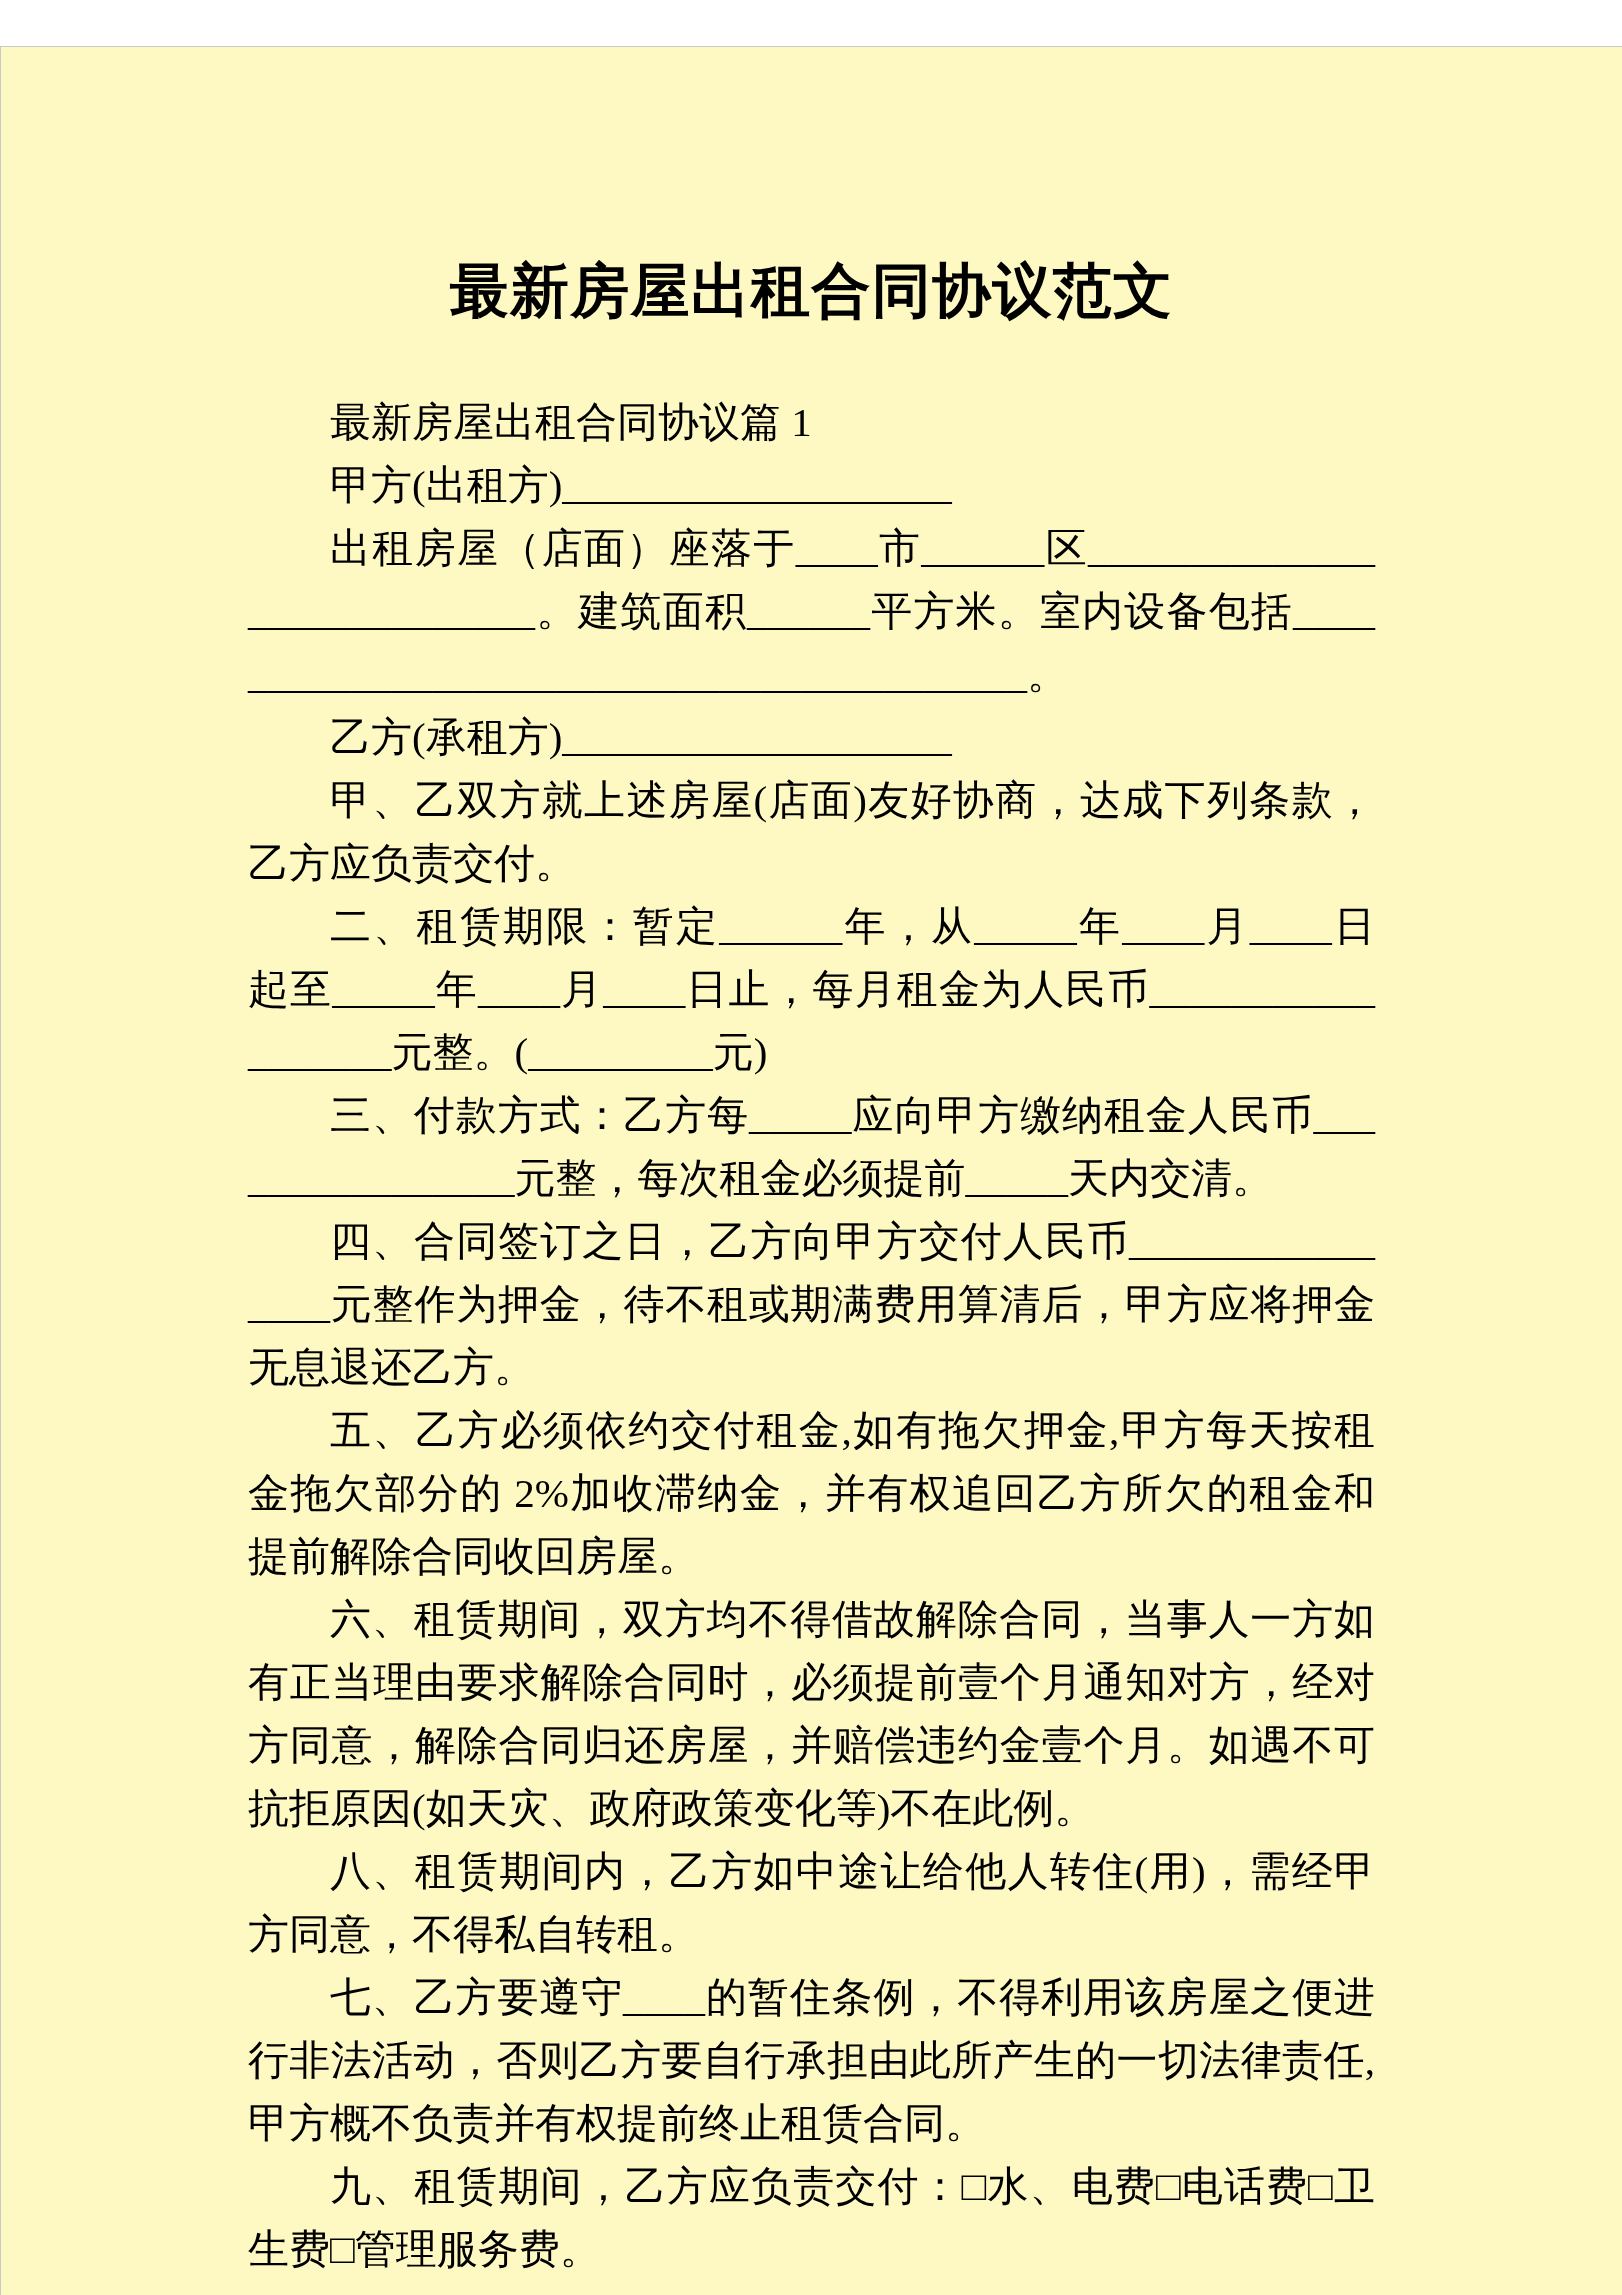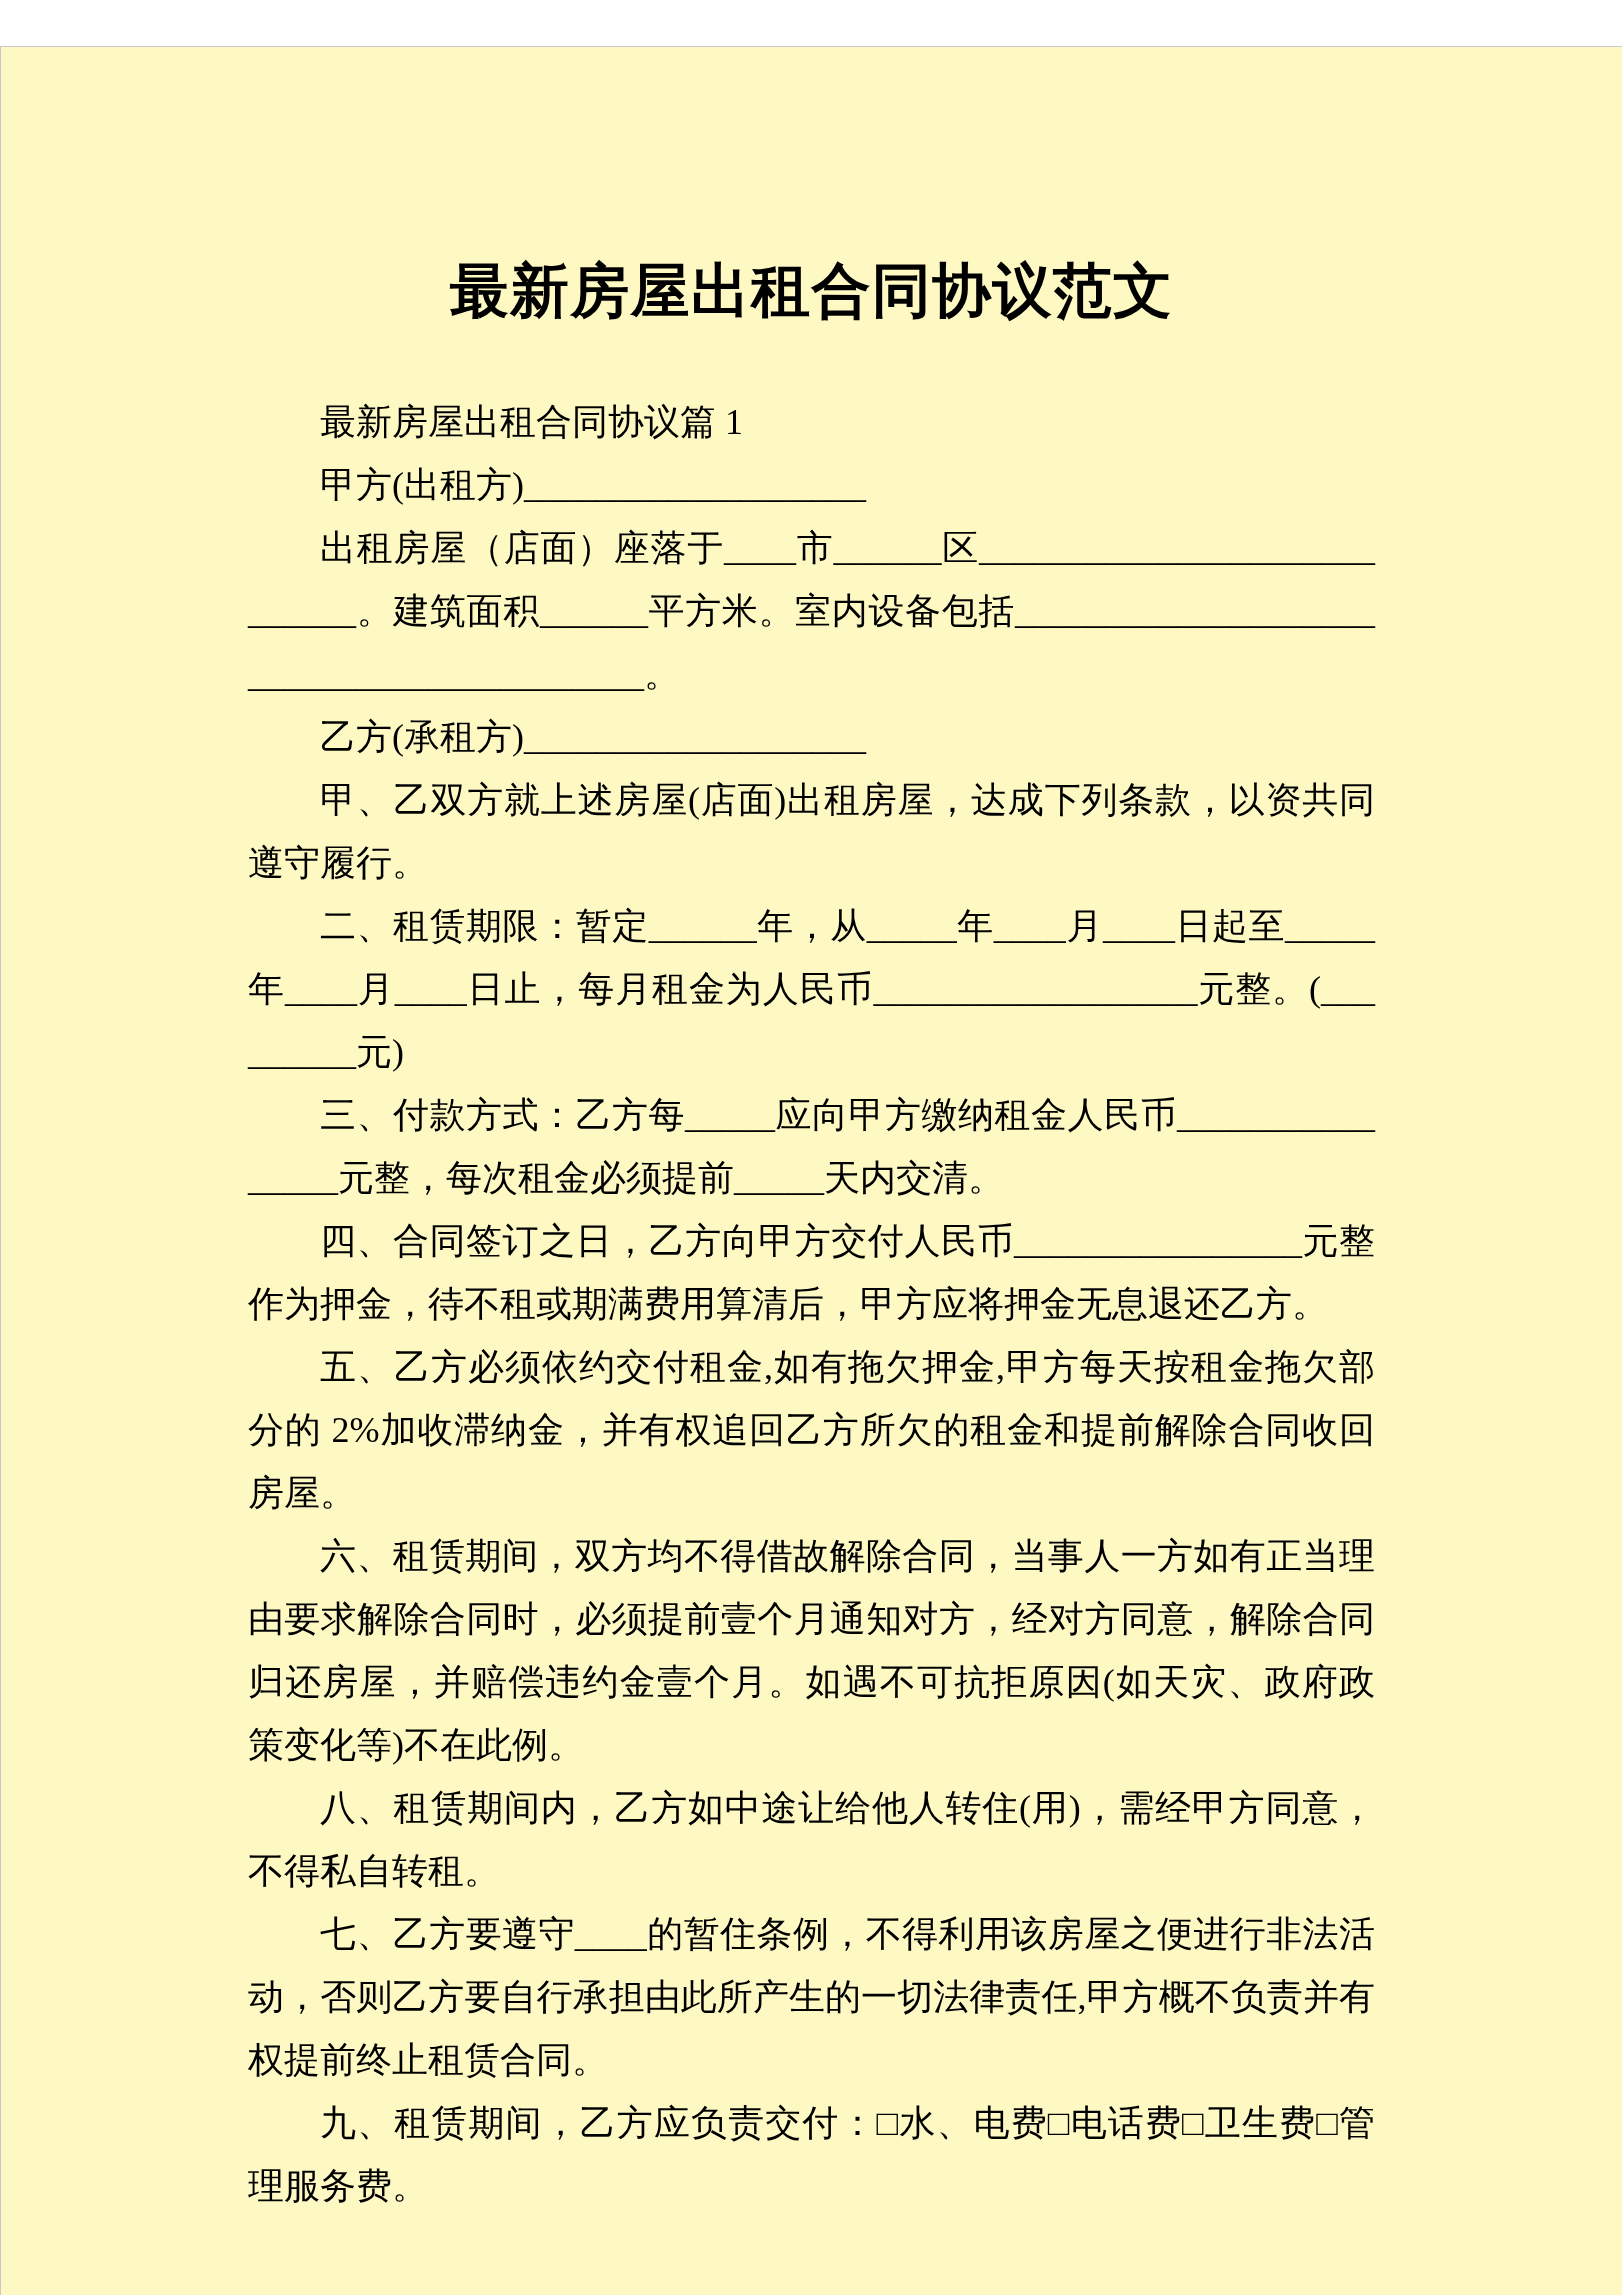--- a/index.html
+++ b/index.html
@@ -27,40 +27,40 @@
   .doc-title {
     margin: 0 0 63px 0;
     font-size: 59px;
     line-height: 73px;
     font-weight: bold;
     text-align: center;
     letter-spacing: 1.3px;
   }
   .doc-body p {
     margin: 0;
-    font-size: 36px;
+    font-size: 41px;
     line-height: 63px;
     text-indent: 2em;
     text-align: justify;
     text-justify: inter-ideograph;
     word-break: break-all;
     overflow-wrap: break-word;
   }
 </style>
 </head>
 <body>
 
 <div class="page">
   <h1 class="doc-title">最新房屋出租合同协议范文</h1>
   <div class="doc-body">
     <p>最新房屋出租合同协议篇 1</p>
     <p>甲方(出租方)___________________</p>
     <p>出租房屋（店面）座落于____市______区____________________________。建筑面积______平方米。室内设备包括__________________________________________。</p>
     <p>乙方(承租方)___________________</p>
-    <p>甲、乙双方就上述房屋(店面)出租房屋，达成下列条款，以资共同遵守履行。</p>
+    <p>甲、乙双方就上述房屋(店面)友好协商，达成下列条款，乙方应负责交付。</p>
     <p>二、租赁期限：暂定______年，从_____年____月____日起至_____年____月____日止，每月租金为人民币__________________元整。(_________元)</p>
     <p>三、付款方式：乙方每_____应向甲方缴纳租金人民币________________元整，每次租金必须提前_____天内交清。</p>
     <p>四、合同签订之日，乙方向甲方交付人民币________________元整作为押金，待不租或期满费用算清后，甲方应将押金无息退还乙方。</p>
     <p>五、乙方必须依约交付租金,如有拖欠押金,甲方每天按租金拖欠部分的 2%加收滞纳金，并有权追回乙方所欠的租金和提前解除合同收回房屋。</p>
     <p>六、租赁期间，双方均不得借故解除合同，当事人一方如有正当理由要求解除合同时，必须提前壹个月通知对方，经对方同意，解除合同归还房屋，并赔偿违约金壹个月。如遇不可抗拒原因(如天灾、政府政策变化等)不在此例。</p>
     <p>八、租赁期间内，乙方如中途让给他人转住(用)，需经甲方同意，不得私自转租。</p>
     <p>七、乙方要遵守____的暂住条例，不得利用该房屋之便进行非法活动，否则乙方要自行承担由此所产生的一切法律责任,甲方概不负责并有权提前终止租赁合同。</p>
     <p>九、租赁期间，乙方应负责交付：□水、电费□电话费□卫生费□管理服务费。</p>
   </div>
 </div>

